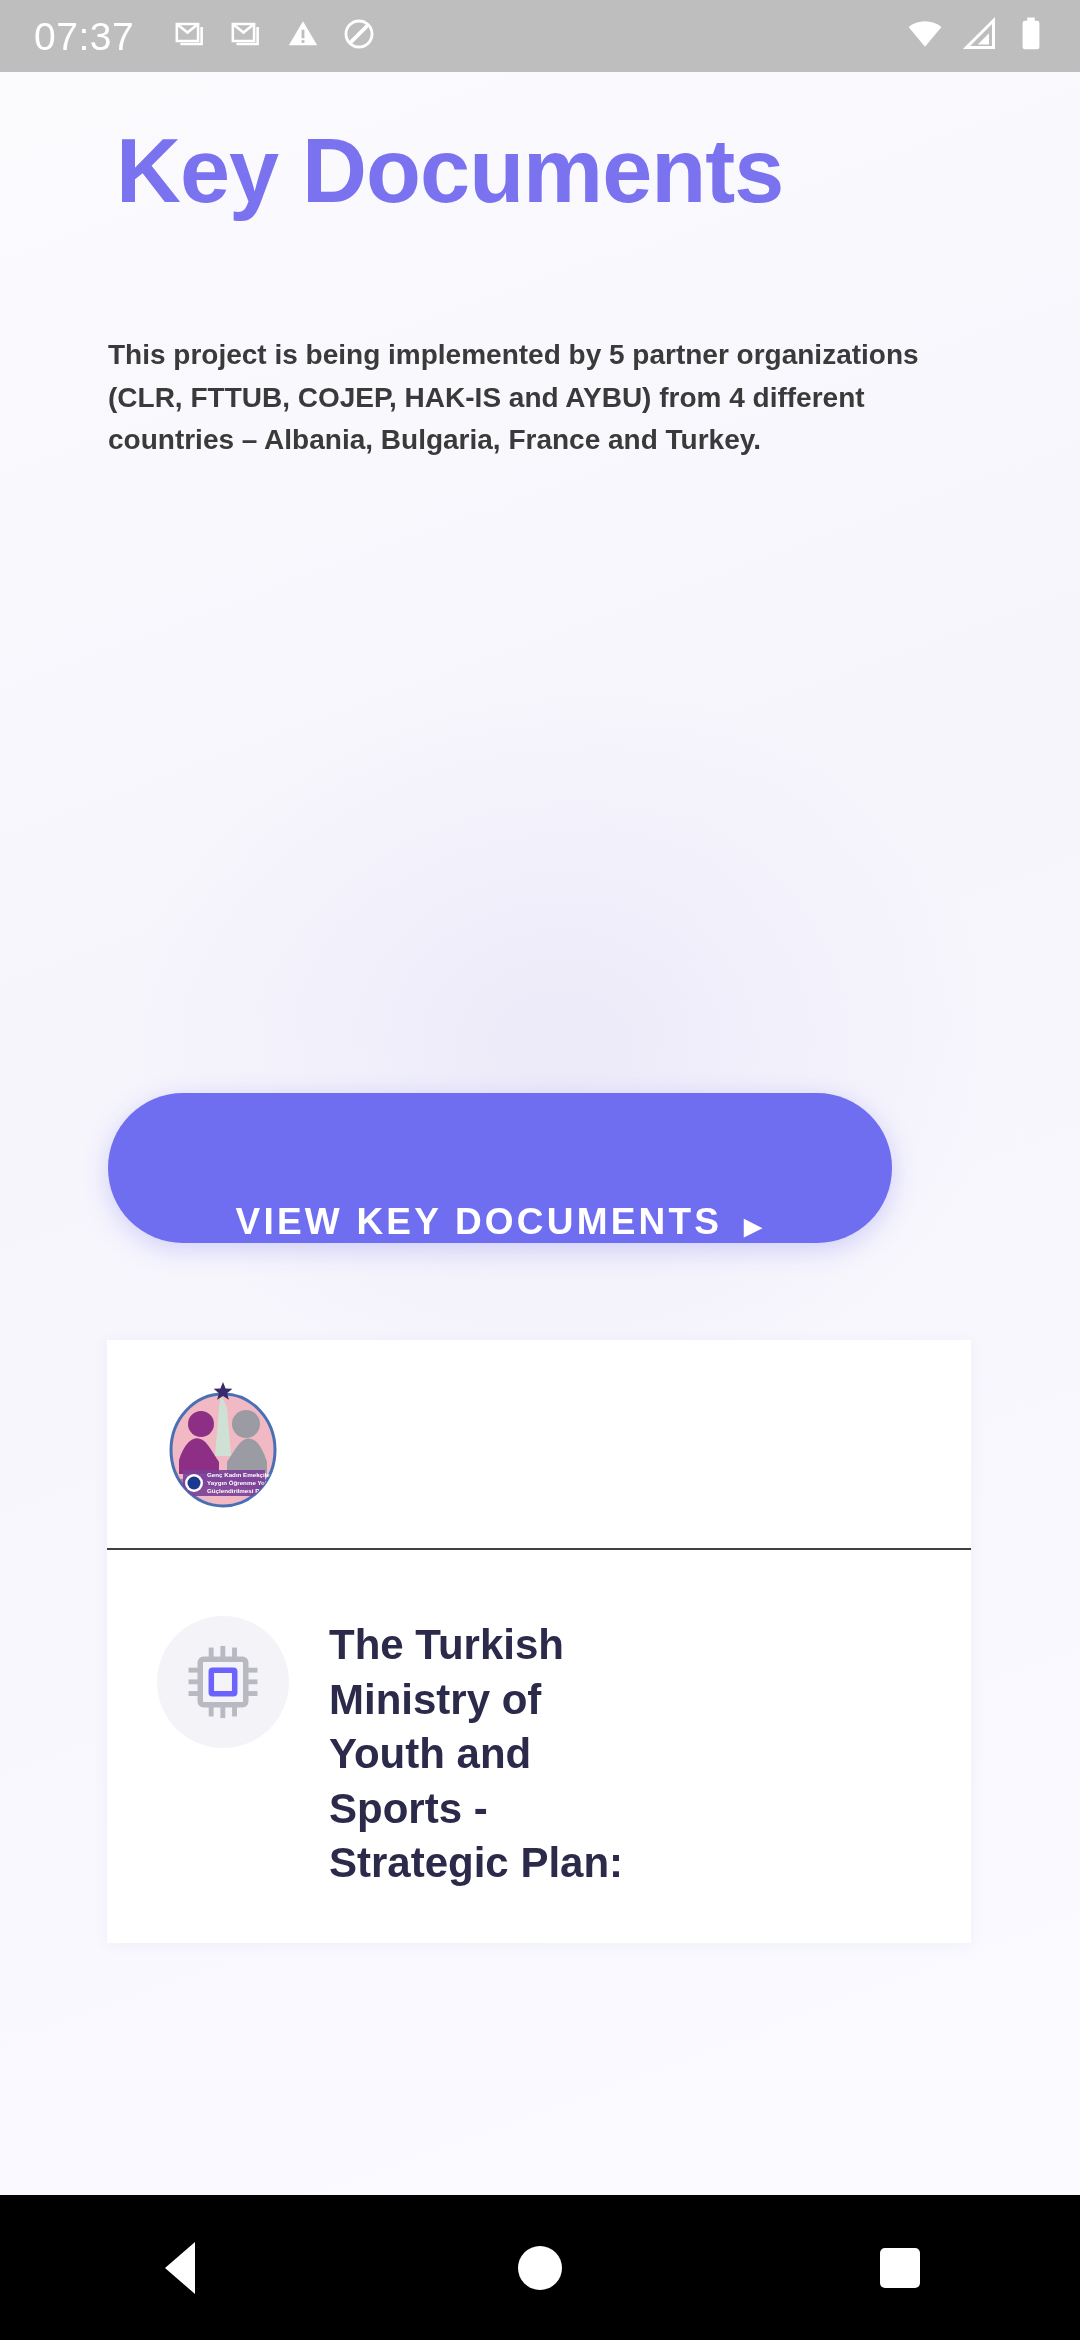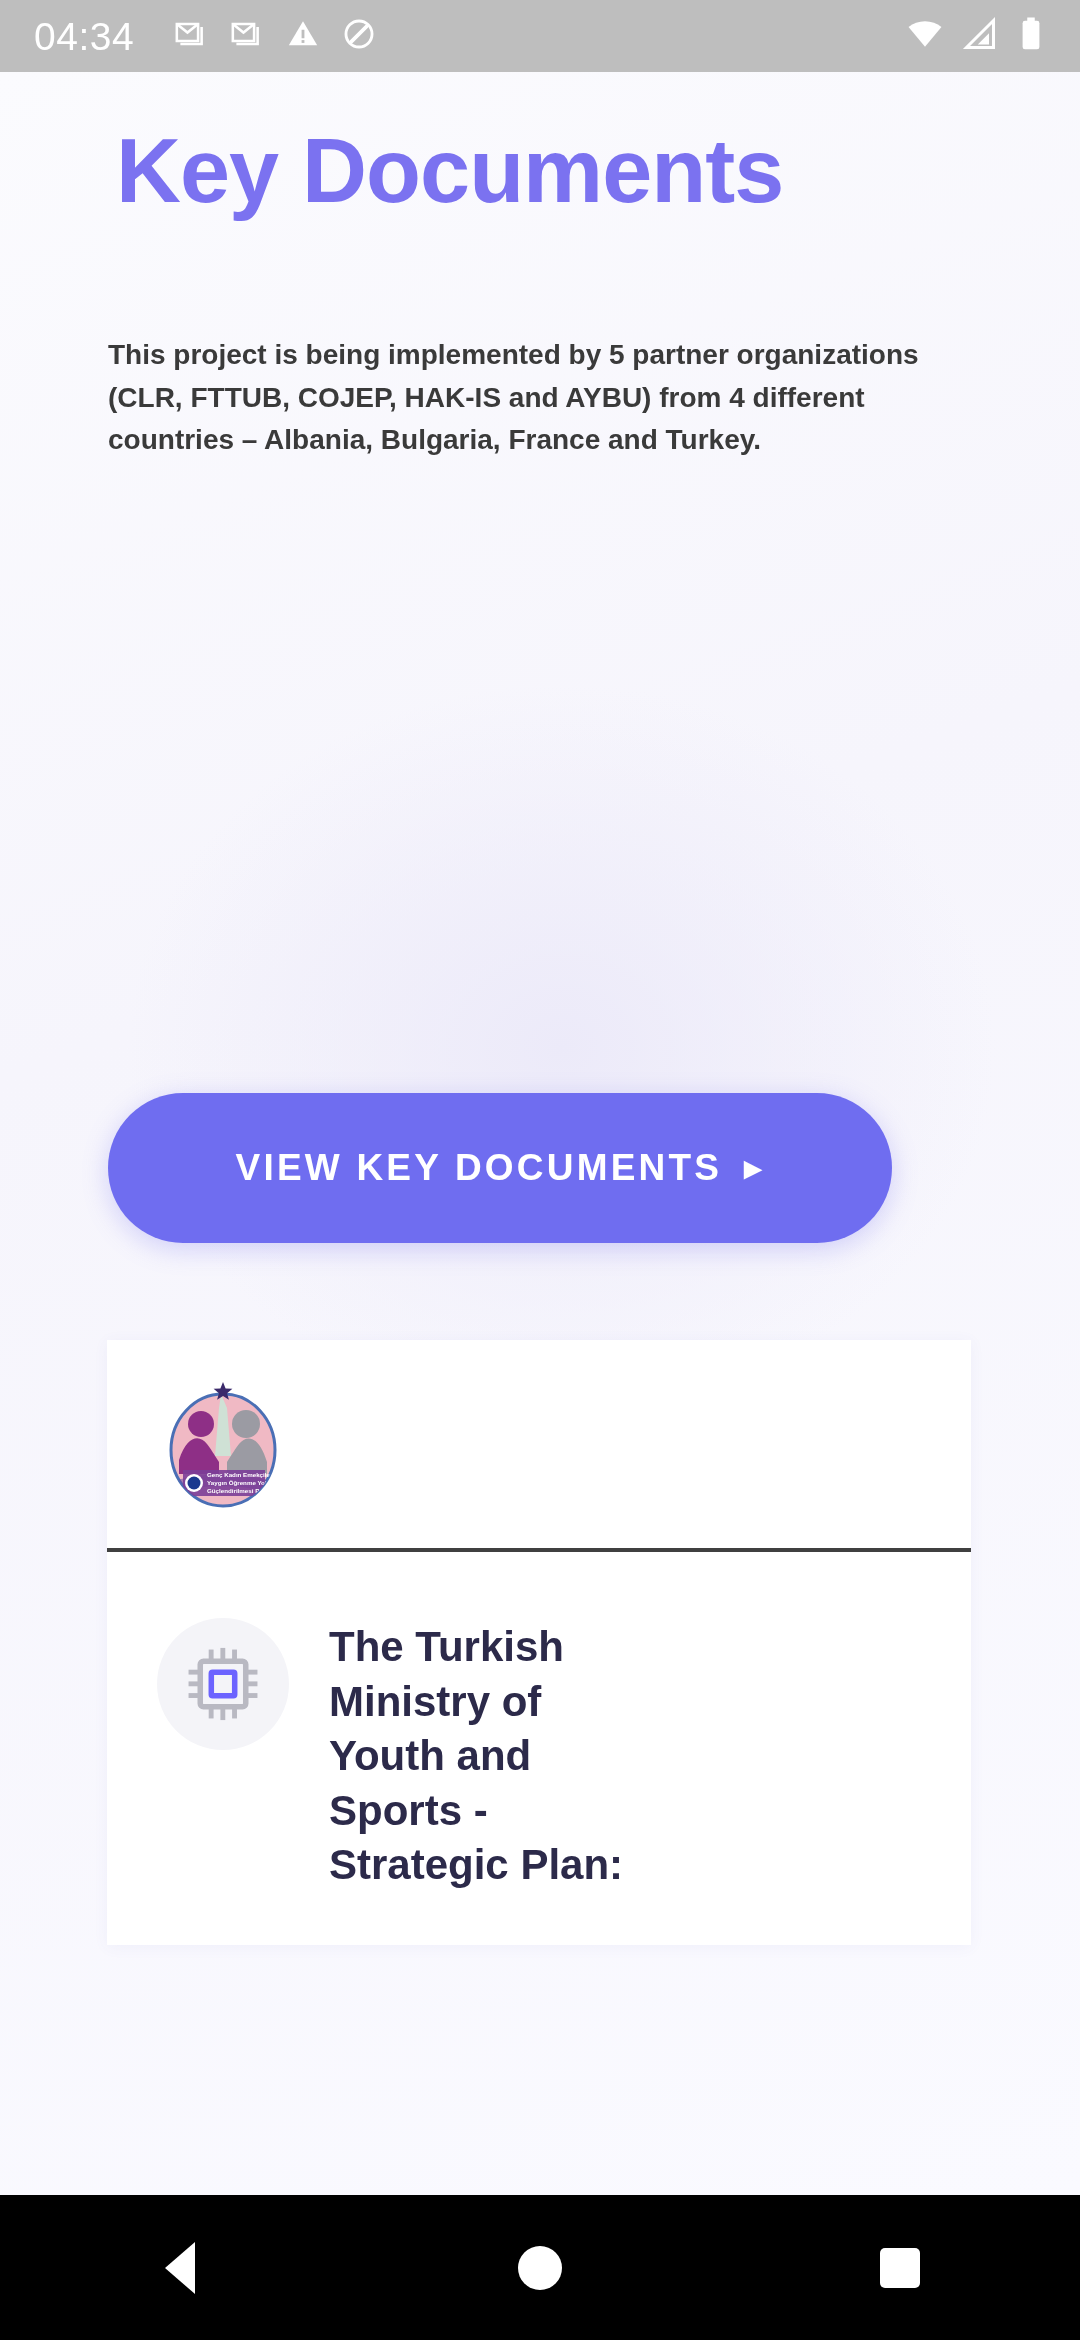--- a/index.html
+++ b/index.html
@@ -59,41 +59,41 @@
   .cta{
     position:absolute; left:108px; top:1021px;
     width:784px; height:150px;
     background:#6f6df0;
     border:none;
     border-radius:75px;
     color:#ffffff;
     font-family:"Liberation Sans", sans-serif;
     font-size:37px; font-weight:700;
     letter-spacing:3.2px;
-    display:flex; align-items:center; justify-content:center;
+    display:flex; align-items:flex-end; justify-content:center;
     gap:22px;
     box-shadow:0 6px 26px rgba(111,109,240,0.28);
     cursor:pointer;
   }
   .cta-arrow{ font-size:34px; line-height:1; transform:translateY(-1px); }
 
   
   .card-list{
     position:absolute; left:107px; top:1268px;
     width:864px;
     background:#ffffff;
     box-shadow:0 2px 14px rgba(90,80,180,0.06);
     overflow:hidden;
   }
   .card-row{
     display:flex; align-items:flex-start;
     padding:52px 40px 52px 50px;
     min-height:210px;
   }
-  .card-row + .card-row{ border-top:4px solid #404040; }
+  .card-row + .card-row{ border-top:2px solid #404040; }
   .row-synopsis{ align-items:center; min-height:208px; height:208px; padding-top:0; padding-bottom:0; }
   .row-ministry{ padding-top:66px; }
 
   .card-icon{
     flex:0 0 auto;
     width:132px; height:132px;
     display:flex; align-items:center; justify-content:center;
     margin-right:40px;
   }
   .icon-circle{
@@ -136,21 +136,21 @@
   .nav-recent{
     width:40px; height:40px;
     border-radius:5px;
     background:#ffffff;
   }
 </style>
 </head>
 <body>
 
 <div class="statusbar">
-  <span class="sb-time">04:34</span>
+  <span class="sb-time">07:37</span>
 
   <span class="sb-left-icons">
     <span class="sb-icon">
       <svg width="34" height="34" viewBox="0 0 24 24">
         <path d="M2 5h15v12H2z" fill="none" stroke="#fff" stroke-width="1.8"></path>
         <path d="M2 5l7.5 6L17 5" fill="none" stroke="#fff" stroke-width="1.8"></path>
         <path d="M4.5 19H19.5V7" fill="none" stroke="#fff" stroke-width="1.8"></path>
       </svg>
     </span>
     <span class="sb-icon">

